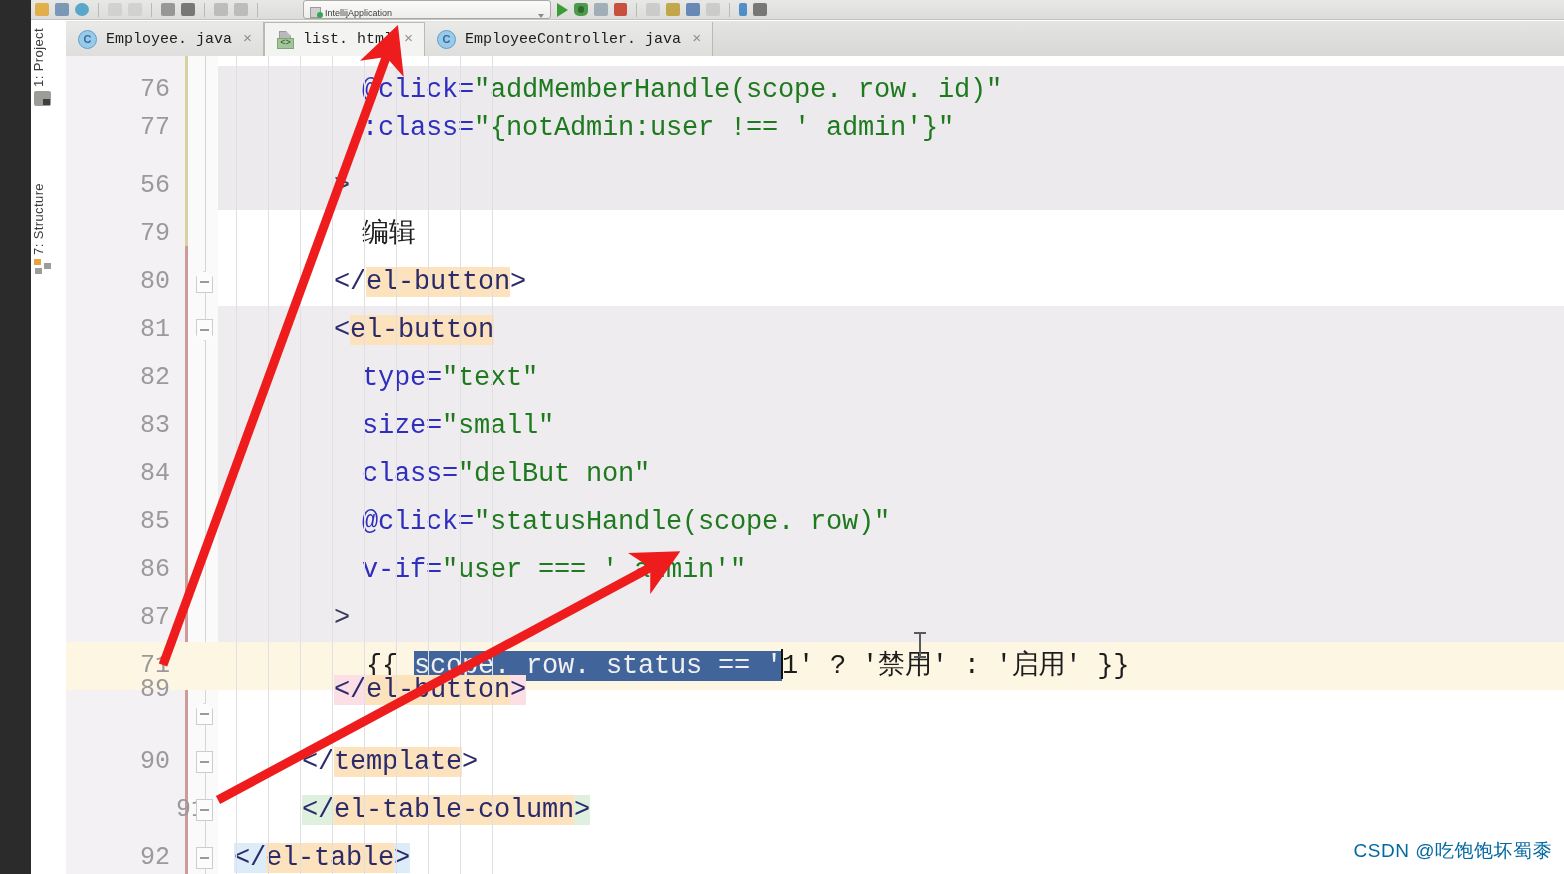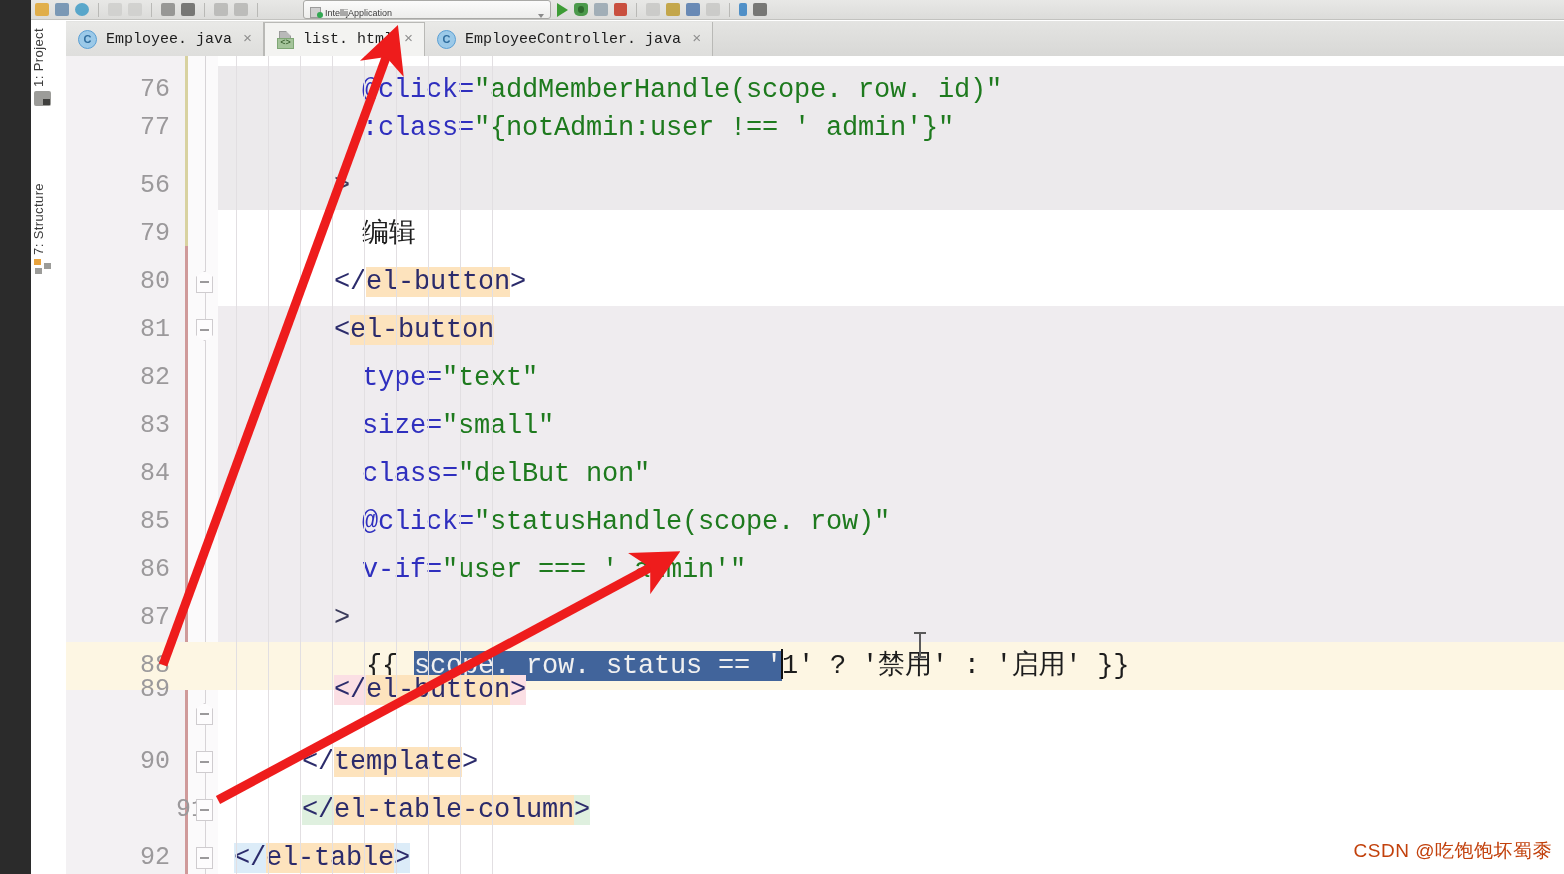--- a/index.html
+++ b/index.html
@@ -103,21 +103,21 @@
   .sel{background:#41649b;color:#f0f0f0;}
   .caret{display:inline-block;width:2px;height:30px;background:#111;vertical-align:-6px;margin:0 -1px;}
 
   
   .ibeam{position:absolute;width:12px;height:26px;}
   .ibeam:before,.ibeam:after{content:"";position:absolute;left:0;width:12px;height:2px;background:#5a5a5a;}
   .ibeam:before{top:0;} .ibeam:after{bottom:0;}
   .ibeam span{position:absolute;left:5px;top:0;width:2px;height:26px;background:#5a5a5a;}
 
   .arrowsvg{position:absolute;left:0;top:0;width:1564px;height:874px;pointer-events:none;}
-  .wm{position:absolute;right:12px;bottom:10px;font-size:19px;color:#c2410c;
+  .wm{position:absolute;right:12px;bottom:10px;font-size:19px;color:#0369a1;
       font-family:"Liberation Sans",sans-serif;letter-spacing:.5px;}
 </style>
 </head>
 <body>
 
 <div id="root">
 
   <div class="dark-strip"></div>
 
   <div class="toolbar">
@@ -246,21 +246,21 @@
         <div class="row" style="top: 490px;">
           <div class="lnum">86</div>
           <div class="code" style="left: 296px;"><span class="attr">v-if=</span><span class="val">"user === ' admin'"</span></div>
         </div>
         <div class="row" style="top: 538px;">
           <div class="lnum">87</div>
           <div class="code" style="left: 268px;"><span class="punc">&gt;</span></div>
         </div>
         <div class="caretline" style="top: 586px;"></div>
         <div class="row" style="top: 586px;">
-          <div class="lnum">88</div>
+          <div class="lnum">71</div>
           <div class="code" style="left: 300px;"><span class="plain">{{ </span><span class="plain sel">scope. row. status == '</span><span class="caret"></span><span class="plain">1' ? '禁用' : '启用' }}</span></div>
         </div>
         <div class="row" style="top: 610px;">
           <div class="lnum">89</div>
           <div class="code" style="left: 268px;"><span class="tag hl-pink">&lt;/</span><span class="tag hl-tag">el-button</span><span class="tag hl-pink">&gt;</span></div>
         </div>
         <div class="row" style="top: 682px;">
           <div class="lnum">90</div>
           <div class="code" style="left: 236px;"><span class="tag">&lt;/</span><span class="tag hl-tag">template</span><span class="tag">&gt;</span></div>
         </div>

